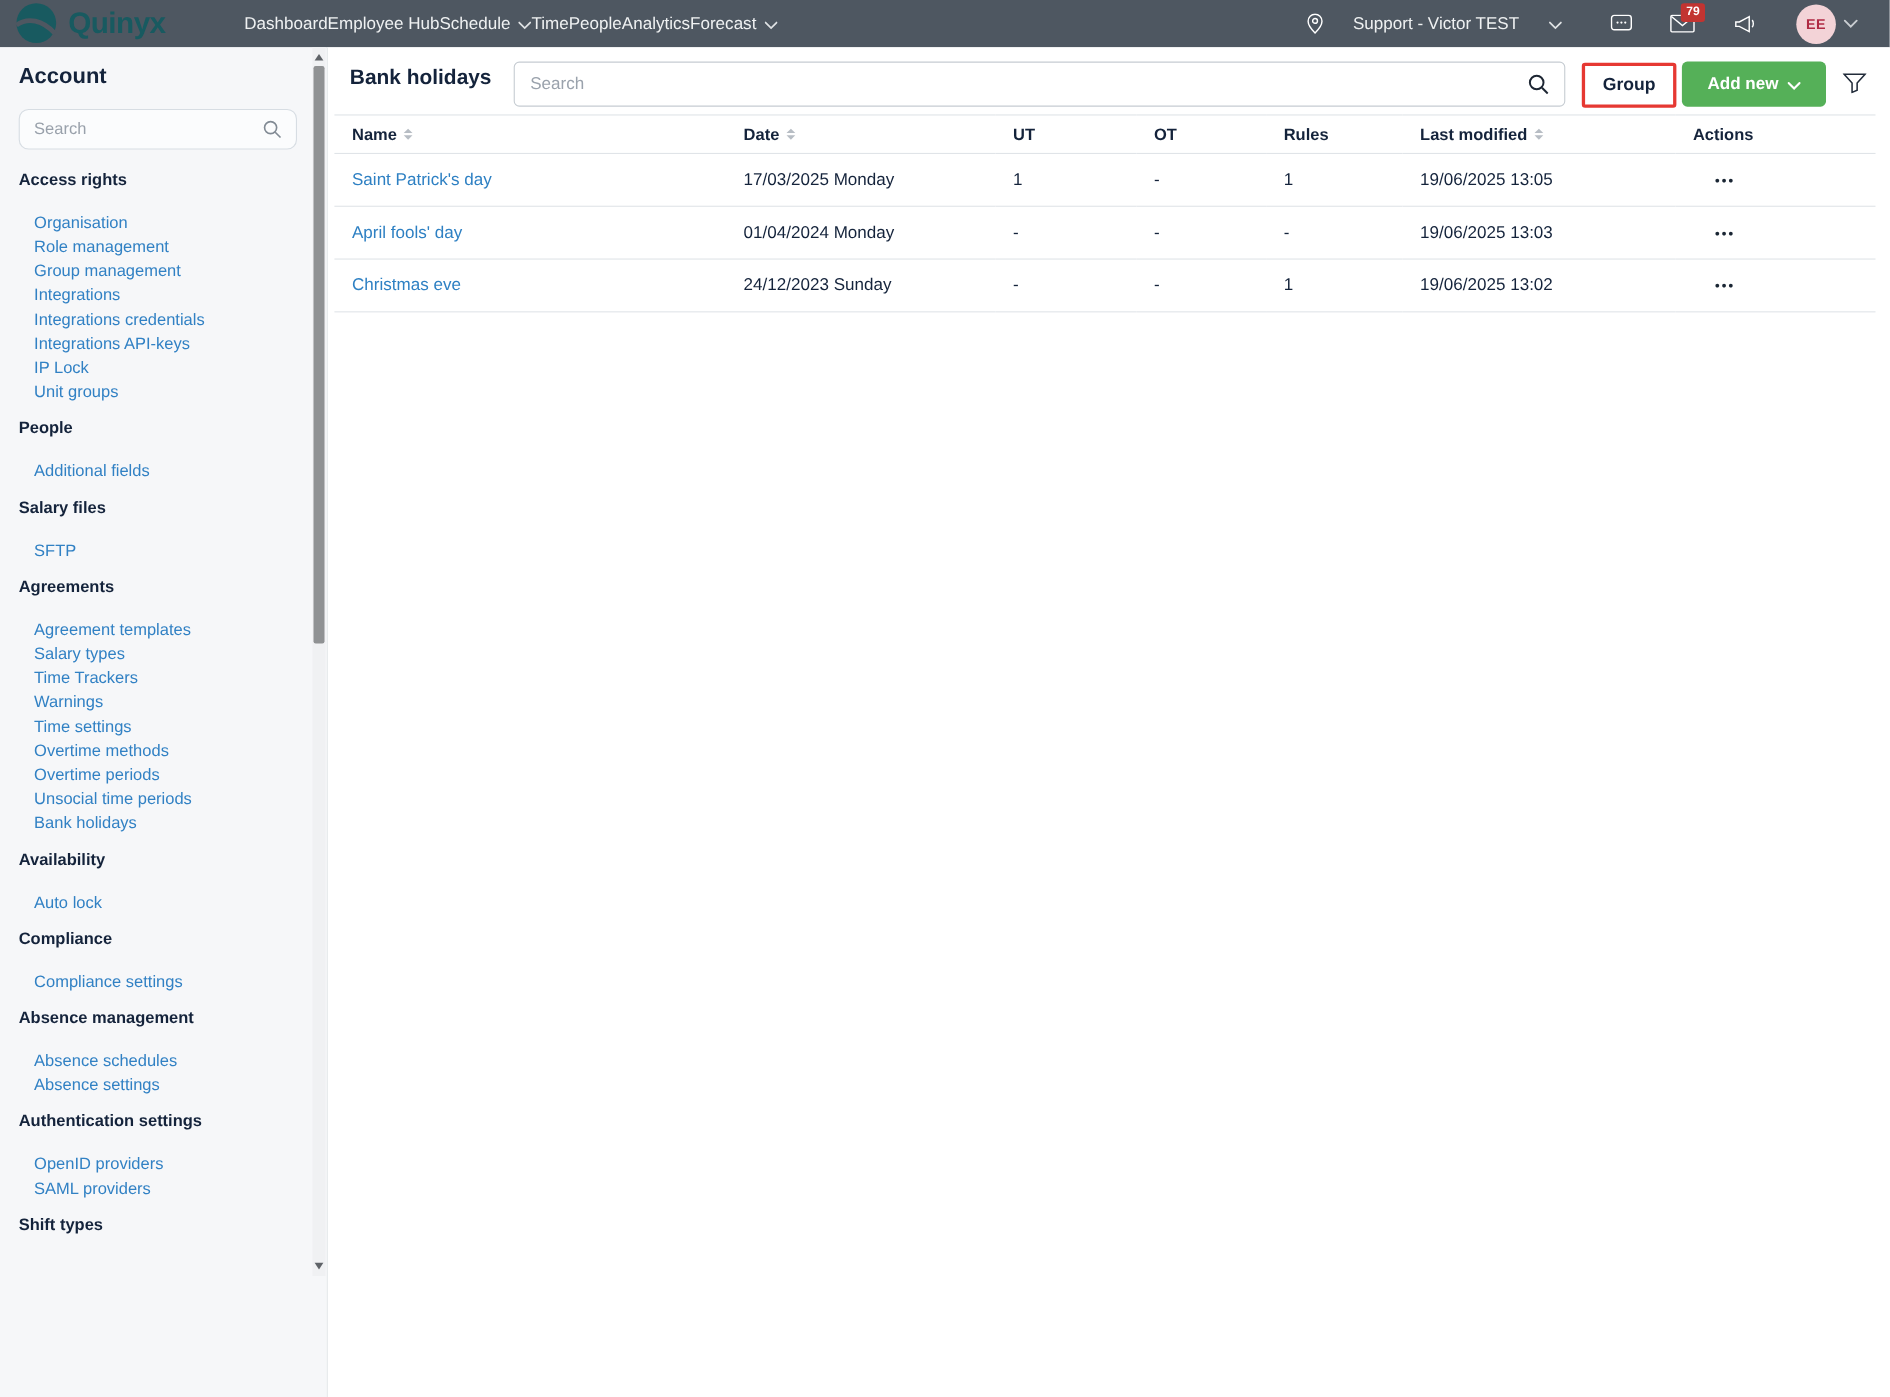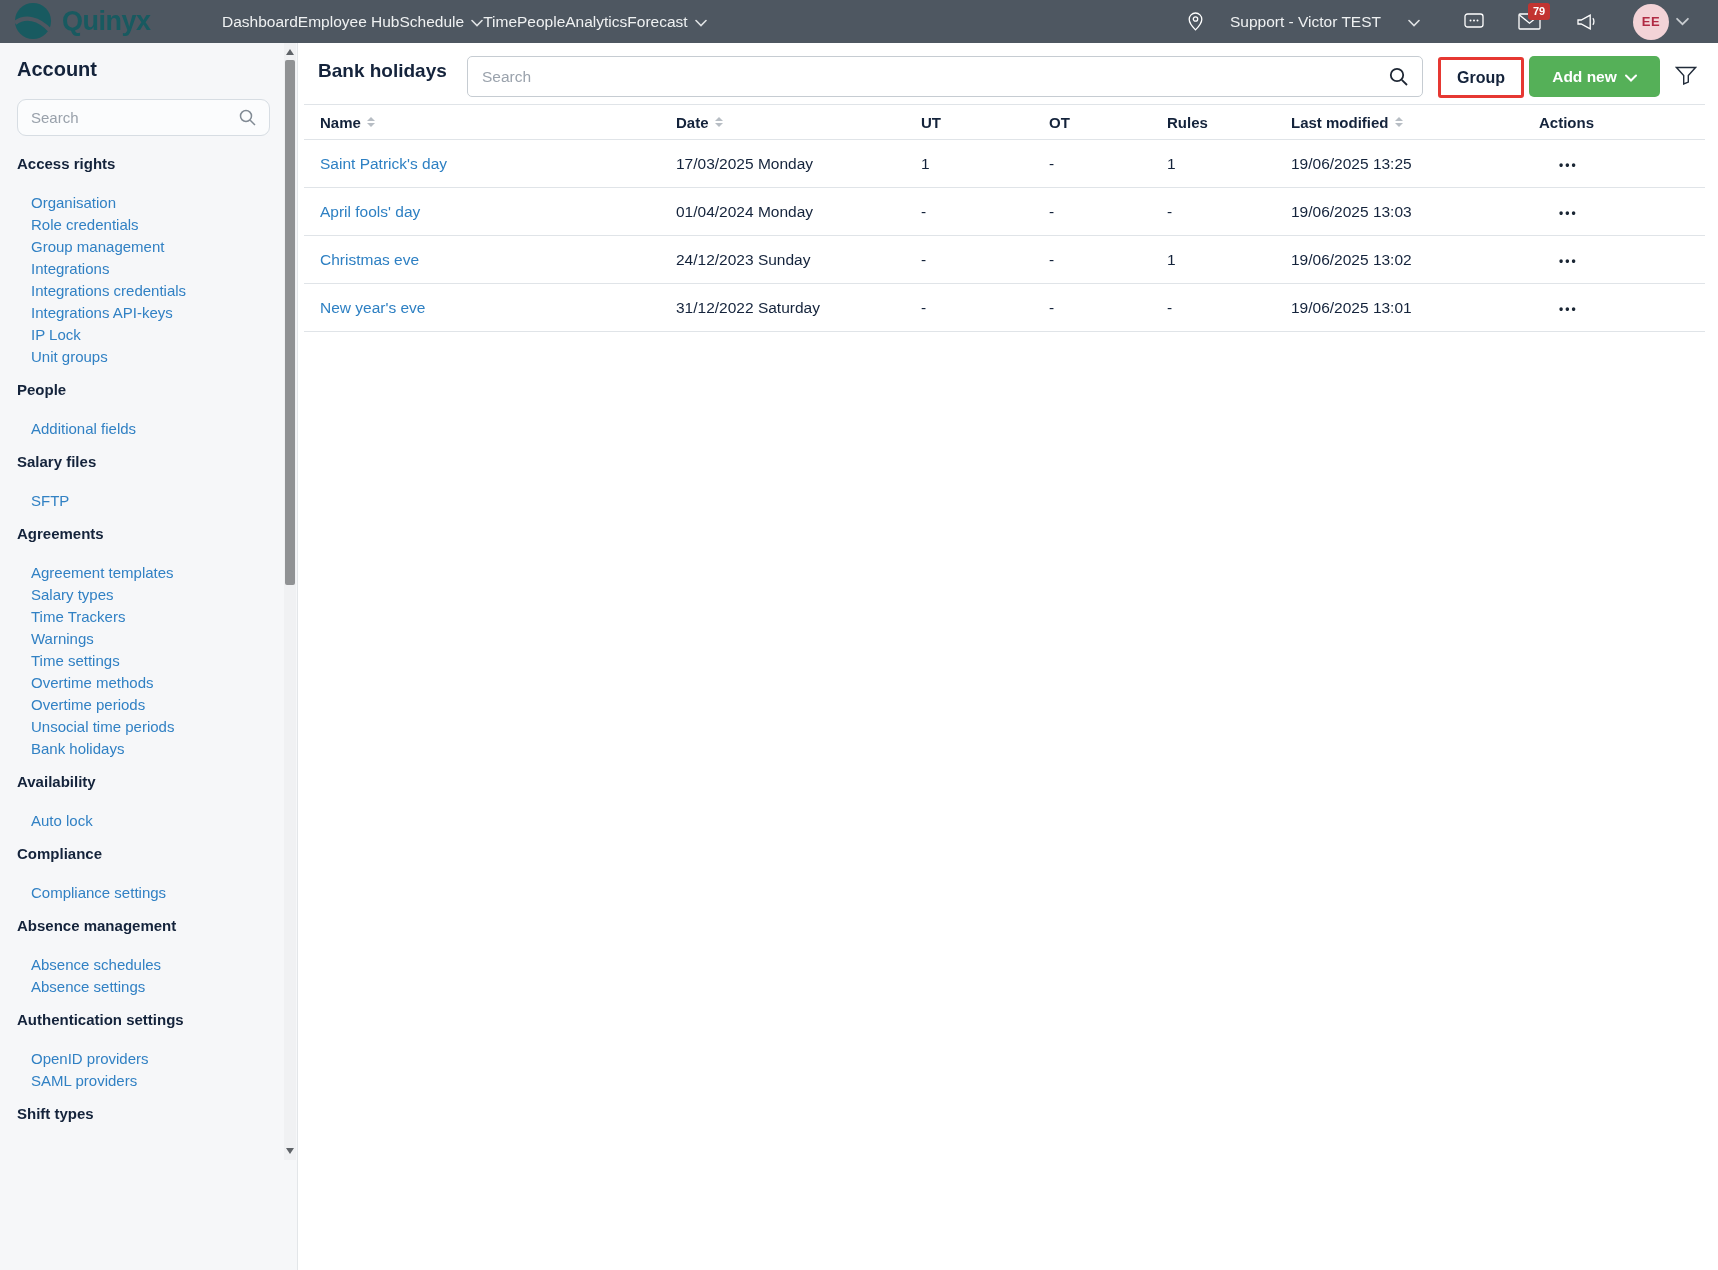--- a/index.html
+++ b/index.html
@@ -181,21 +181,21 @@
         <svg width="17" height="17" viewBox="0 0 17 17" fill="none" stroke="currentColor" stroke-width="1.5">
           <circle cx="7" cy="7" r="5.5"></circle>
             <line x1="11.2" y1="11.2" x2="16" y2="16"></line>
         </svg>
       </span>
     </div>
     <div id="sidebar-sections">
         <div class="side-heading">Access rights</div>
         <ul class="side-links">
           <li>Organisation</li>
-          <li>Role credentials</li>
+          <li>Role management</li>
           <li>Group management</li>
           <li>Integrations</li>
           <li>Integrations credentials</li>
           <li>Integrations API-keys</li>
           <li>IP Lock</li>
           <li>Unit groups</li>
         </ul>
         <div class="side-heading">People</div>
         <ul class="side-links">
           <li>Additional fields</li>
@@ -335,45 +335,36 @@
           </th>
         </tr>
       </thead>
     <tbody id="table-body">
         <tr>
           <td class="name">Saint Patrick's day</td>
           <td>17/03/2025 Monday</td>
           <td>1</td>
           <td>-</td>
           <td>1</td>
-          <td>19/06/2025 13:25</td>
+          <td>19/06/2025 13:05</td>
           <td class="actions"><span class="dots">•••</span></td>
         </tr>
         <tr>
           <td class="name">April fools' day</td>
           <td>01/04/2024 Monday</td>
           <td>-</td>
           <td>-</td>
           <td>-</td>
           <td>19/06/2025 13:03</td>
           <td class="actions"><span class="dots">•••</span></td>
         </tr>
         <tr>
           <td class="name">Christmas eve</td>
           <td>24/12/2023 Sunday</td>
           <td>-</td>
           <td>-</td>
           <td>1</td>
           <td>19/06/2025 13:02</td>
           <td class="actions"><span class="dots">•••</span></td>
         </tr>
-        <tr>
-          <td class="name">New year's eve</td>
-          <td>31/12/2022 Saturday</td>
-          <td>-</td>
-          <td>-</td>
-          <td>-</td>
-          <td>19/06/2025 13:01</td>
-          <td class="actions"><span class="dots">•••</span></td>
-        </tr>
       </tbody>
   </table>
 </main>
 
 </body></html>

